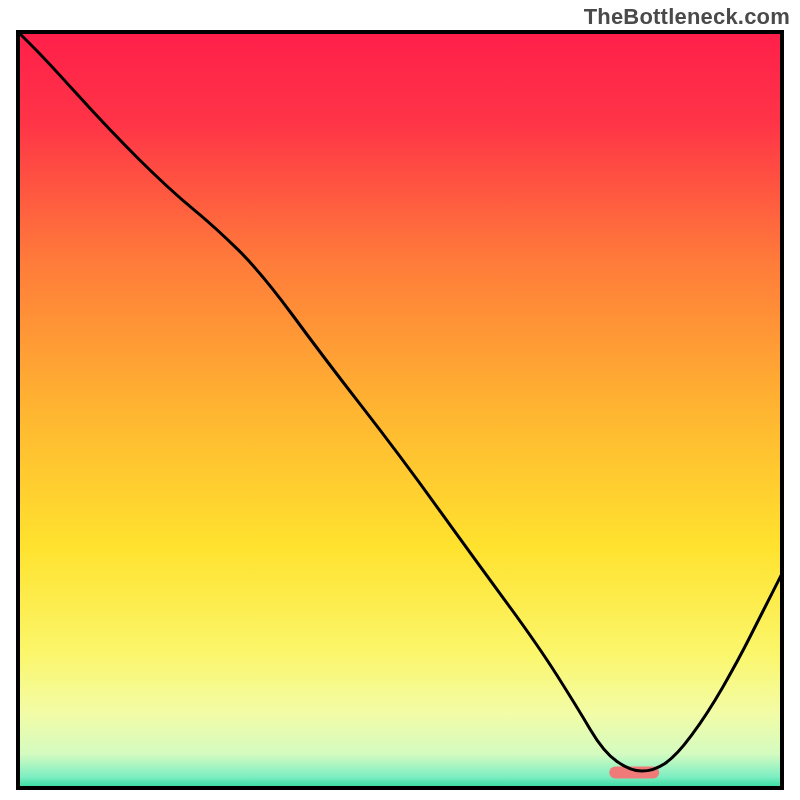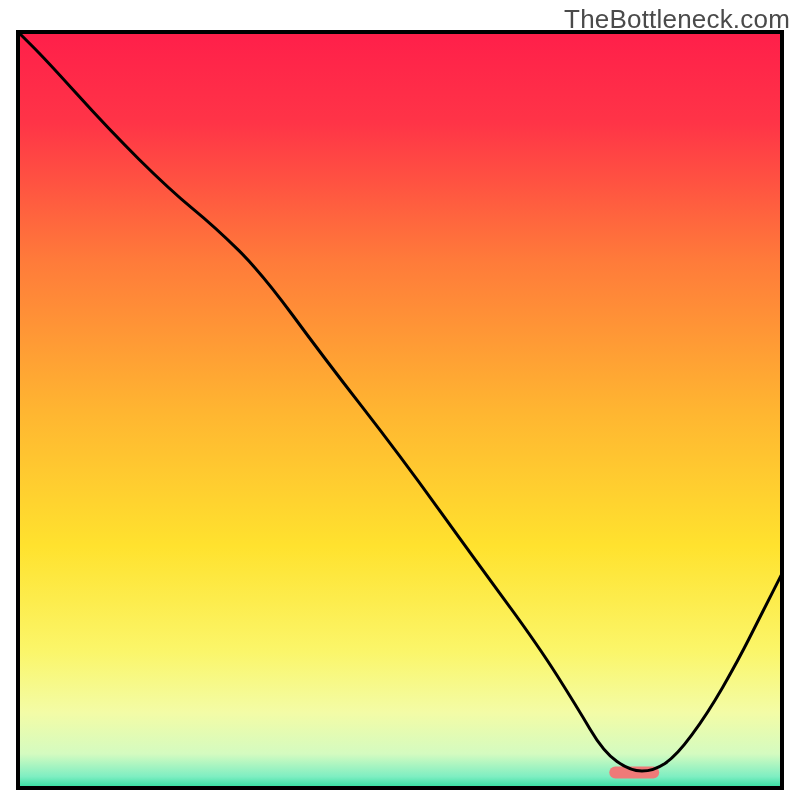--- a/index.html
+++ b/index.html
@@ -13,22 +13,22 @@
   .wrap {
     position: relative;
     width: 800px;
     height: 800px;
   }
   .watermark {
     position: absolute;
     top: 4px;
     right: 10px;
     color: #4a4a4a;
-    font-size: 26px;
-    font-weight: 400;
+    font-size: 22px;
+    font-weight: 700;
     letter-spacing: 0.2px;
   }
   .plot {
     position: absolute;
     left: 16px;
     top: 30px;
     width: 768px;
     height: 760px;
   }
   svg { display: block; }

